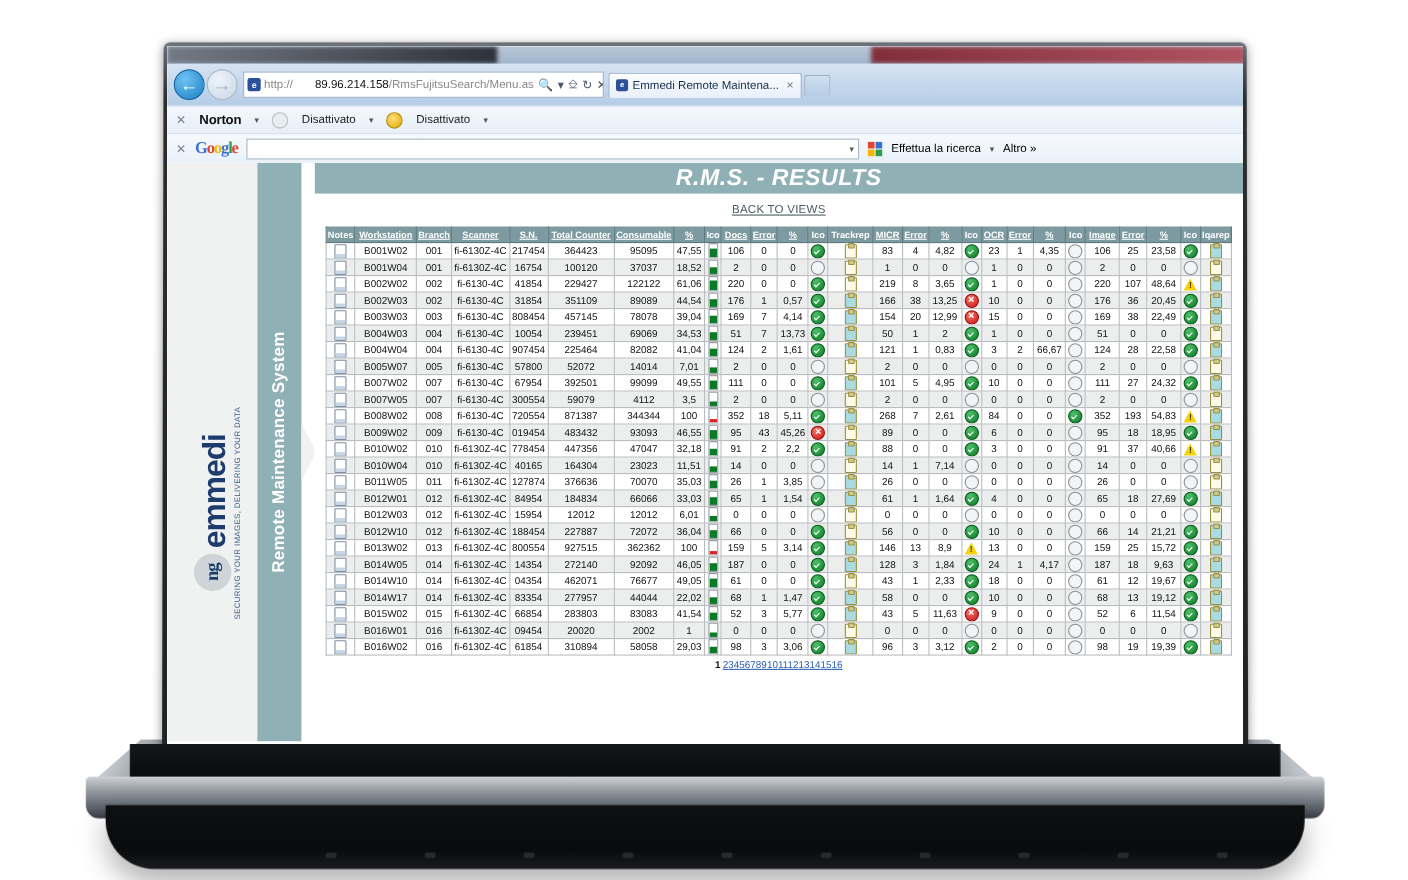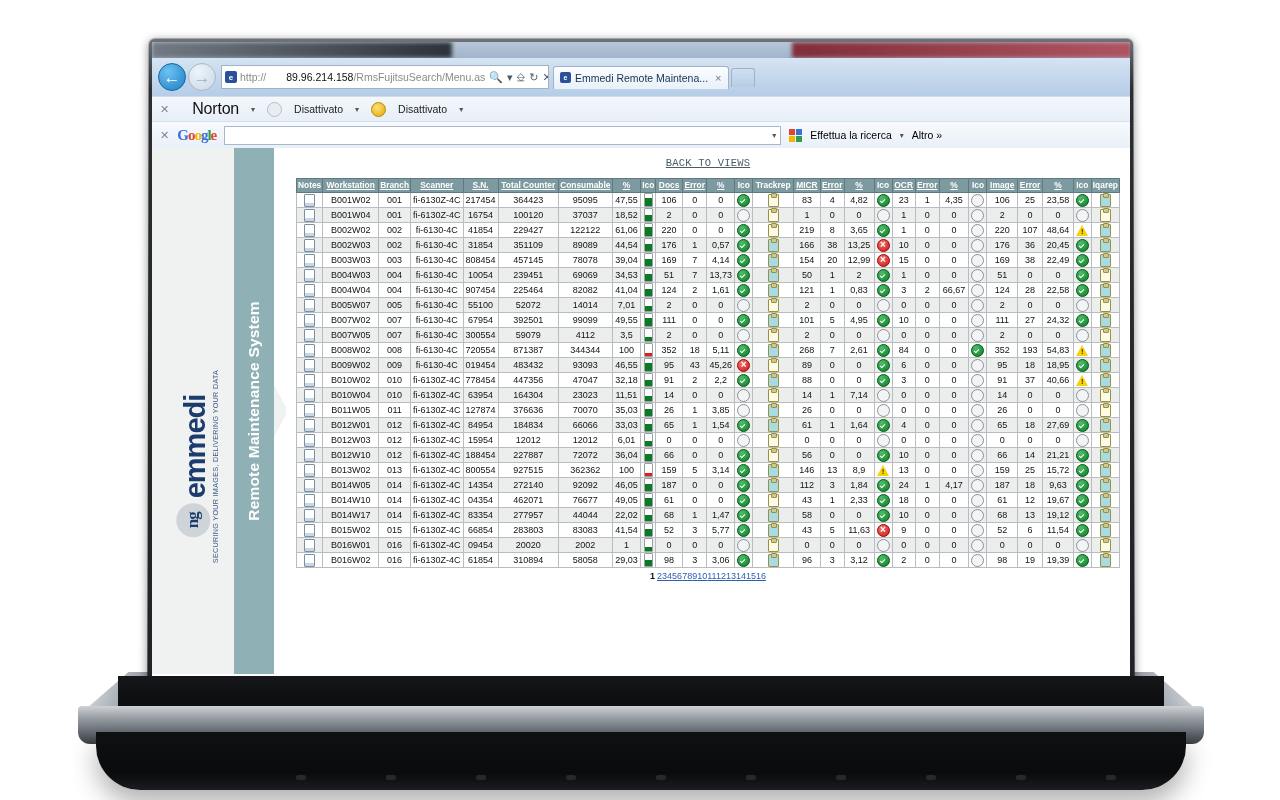--- a/index.html
+++ b/index.html
@@ -84,21 +84,21 @@
      display:flex;align-items:center;justify-content:center;color:#fff;font-size:7px;font-weight:bold;}
   .tab .x{color:#6b7886;font-size:11px;margin-left:3px;}
   .newtab{width:22px;height:18px;margin-left:2px;background:linear-gradient(180deg,#cfe0f0,#b7cde5);
      border:1px solid #9fb2c6;border-bottom:none;border-radius:3px 3px 0 0;}
 
   .toolbar{
     height:24px;background:linear-gradient(180deg,#f4f8fc 0%,#e6eef7 100%);
     border-top:1px solid #cfdcea;display:flex;align-items:center;gap:12px;padding:0 8px;font-size:10.5px;color:#222;
   }
   .tb-x{color:#7a8794;font-size:11px;}
-  .norton{font-weight:normal;font-size:16px;color:#111;letter-spacing:-.2px;margin-left:11px;}
+  .norton{font-weight:bold;font-size:12px;color:#111;letter-spacing:-.2px;}
   .caret{color:#555;font-size:8px;}
   .addon-ico{width:13px;height:13px;border-radius:50%;border:1px solid #b6bec6;background:#e9edf1;display:inline-block;}
   .addon-ico.yellow{background:radial-gradient(circle at 40% 35%,#ffe07a,#e0a800);border-color:#b88c00;}
   #gbar{height:26px;background:linear-gradient(180deg,#f7fafd 0%,#e9f0f8 100%);
      border-top:1px solid #d4e0ec;display:flex;align-items:center;gap:8px;padding:0 8px;font-size:10.5px;}
   .glogo{font-size:15px;font-weight:bold;letter-spacing:-1px;font-family:"Liberation Serif",serif;}
   .glogo .b{color:#3a6fd8;}.glogo .r{color:#e0452e;}.glogo .y{color:#f2b705;}.glogo .g{color:#2e9e4b;}
   #gsearch{flex:none;width:555px;height:17px;background:#fff;border:1px solid #a8b8c8;display:flex;align-items:center;}
   #gsearch .drop{margin-left:auto;font-size:8px;color:#555;padding-right:4px;}
   .gicon{width:13px;height:13px;display:inline-grid;grid-template-columns:1fr 1fr;gap:1px;}
@@ -140,21 +140,21 @@
     border-top:26px solid transparent;border-bottom:26px solid transparent;border-left:14px solid #f0f1f1;
   }
 
   #content{flex:1;background:#ffffff;position:relative;overflow:hidden;}
   #title-band{
     height:28px;background:#8fb0b4;display:flex;align-items:center;justify-content:center;
     color:#ffffff;font-size:21px;font-weight:bold;font-style:italic;letter-spacing:.5px;
     font-family:"Liberation Sans",sans-serif;
   }
   #back-row{height:30px;display:flex;align-items:center;justify-content:center;}
-  #back-link{font-size:10.5px;color:#4a5c66;text-decoration:underline;letter-spacing:.2px;font-family:Liberation Mono, monospace;}
+  #back-link{font-size:10.5px;color:#4a5c66;text-decoration:underline;letter-spacing:.2px;}
 
   
   #tbl-wrap{padding:0 10px;}
   table.grid{border-collapse:collapse;font-size:9px;color:#111;table-layout:fixed;margin:0 auto;
      font-family:"Liberation Sans",sans-serif;}
   table.grid th{
     background:#7d9aa0;color:#ffffff;font-size:8.4px;font-weight:bold;
     border:1px solid #5e7a80;padding:1px 1px;text-align:center;white-space:nowrap;
     text-decoration:underline;line-height:11px;
   }
@@ -302,20 +302,21 @@
       </div>
 
       <div id="railwrap">
         <div id="rail">
           <span>Remote Maintenance System</span>
         </div>
         <div id="rail-arrow"></div>
       </div>
 
       <div id="content">
+        <div id="title-band">R.M.S. - RESULTS</div>
         <div id="back-row">
           <a id="back-link" href="#">BACK TO VIEWS</a>
         </div>
 
         <div id="tbl-wrap">
           <table class="grid">
             <colgroup>
               <col style="width:20px">
                 <col style="width:58px">
                 <col style="width:30px">
@@ -577,21 +578,21 @@
                   <td class="num">28</td>
                   <td class="num">22,58</td>
                   <td><span class="status ok"></span></td>
                   <td><span class="clip filled"></span></td>
                 </tr>
                 <tr class="even">
                   <td><span class="note-ico"></span></td>
                   <td>B005W07</td>
                   <td>005</td>
                   <td>fi-6130-4C</td>
-                  <td>55100</td>
+                  <td>57800</td>
                   <td class="num">52072</td>
                   <td class="num">14014</td>
                   <td class="num">7,01</td>
                   <td><span class="gauge"><i style="height: 39.206%;"></i></span></td>
                   <td class="num">2</td>
                   <td class="num">0</td>
                   <td class="num">0</td>
                   <td><span class="status"></span></td>
                   <td><span class="clip tan"></span></td>
                   <td class="num">2</td>
@@ -751,21 +752,21 @@
                   <td class="num">37</td>
                   <td class="num">40,66</td>
                   <td><span class="status warn"></span></td>
                   <td><span class="clip filled"></span></td>
                 </tr>
                 <tr class="even">
                   <td><span class="note-ico"></span></td>
                   <td>B010W04</td>
                   <td>010</td>
                   <td>fi-6130Z-4C</td>
-                  <td>63954</td>
+                  <td>40165</td>
                   <td class="num">164304</td>
                   <td class="num">23023</td>
                   <td class="num">11,51</td>
                   <td><span class="gauge"><i style="height: 41.906%;"></i></span></td>
                   <td class="num">14</td>
                   <td class="num">0</td>
                   <td class="num">0</td>
                   <td><span class="status"></span></td>
                   <td><span class="clip tan"></span></td>
                   <td class="num">14</td>
@@ -935,21 +936,21 @@
                   <td>14354</td>
                   <td class="num">272140</td>
                   <td class="num">92092</td>
                   <td class="num">46,05</td>
                   <td><span class="gauge"><i style="height: 62.63%;"></i></span></td>
                   <td class="num">187</td>
                   <td class="num">0</td>
                   <td class="num">0</td>
                   <td><span class="status ok"></span></td>
                   <td><span class="clip filled"></span></td>
-                  <td class="num">112</td>
+                  <td class="num">128</td>
                   <td class="num">3</td>
                   <td class="num">1,84</td>
                   <td><span class="status ok"></span></td>
                   <td class="num">24</td>
                   <td class="num">1</td>
                   <td class="num">4,17</td>
                   <td><span class="status"></span></td>
                   <td class="num">187</td>
                   <td class="num">18</td>
                   <td class="num">9,63</td>

